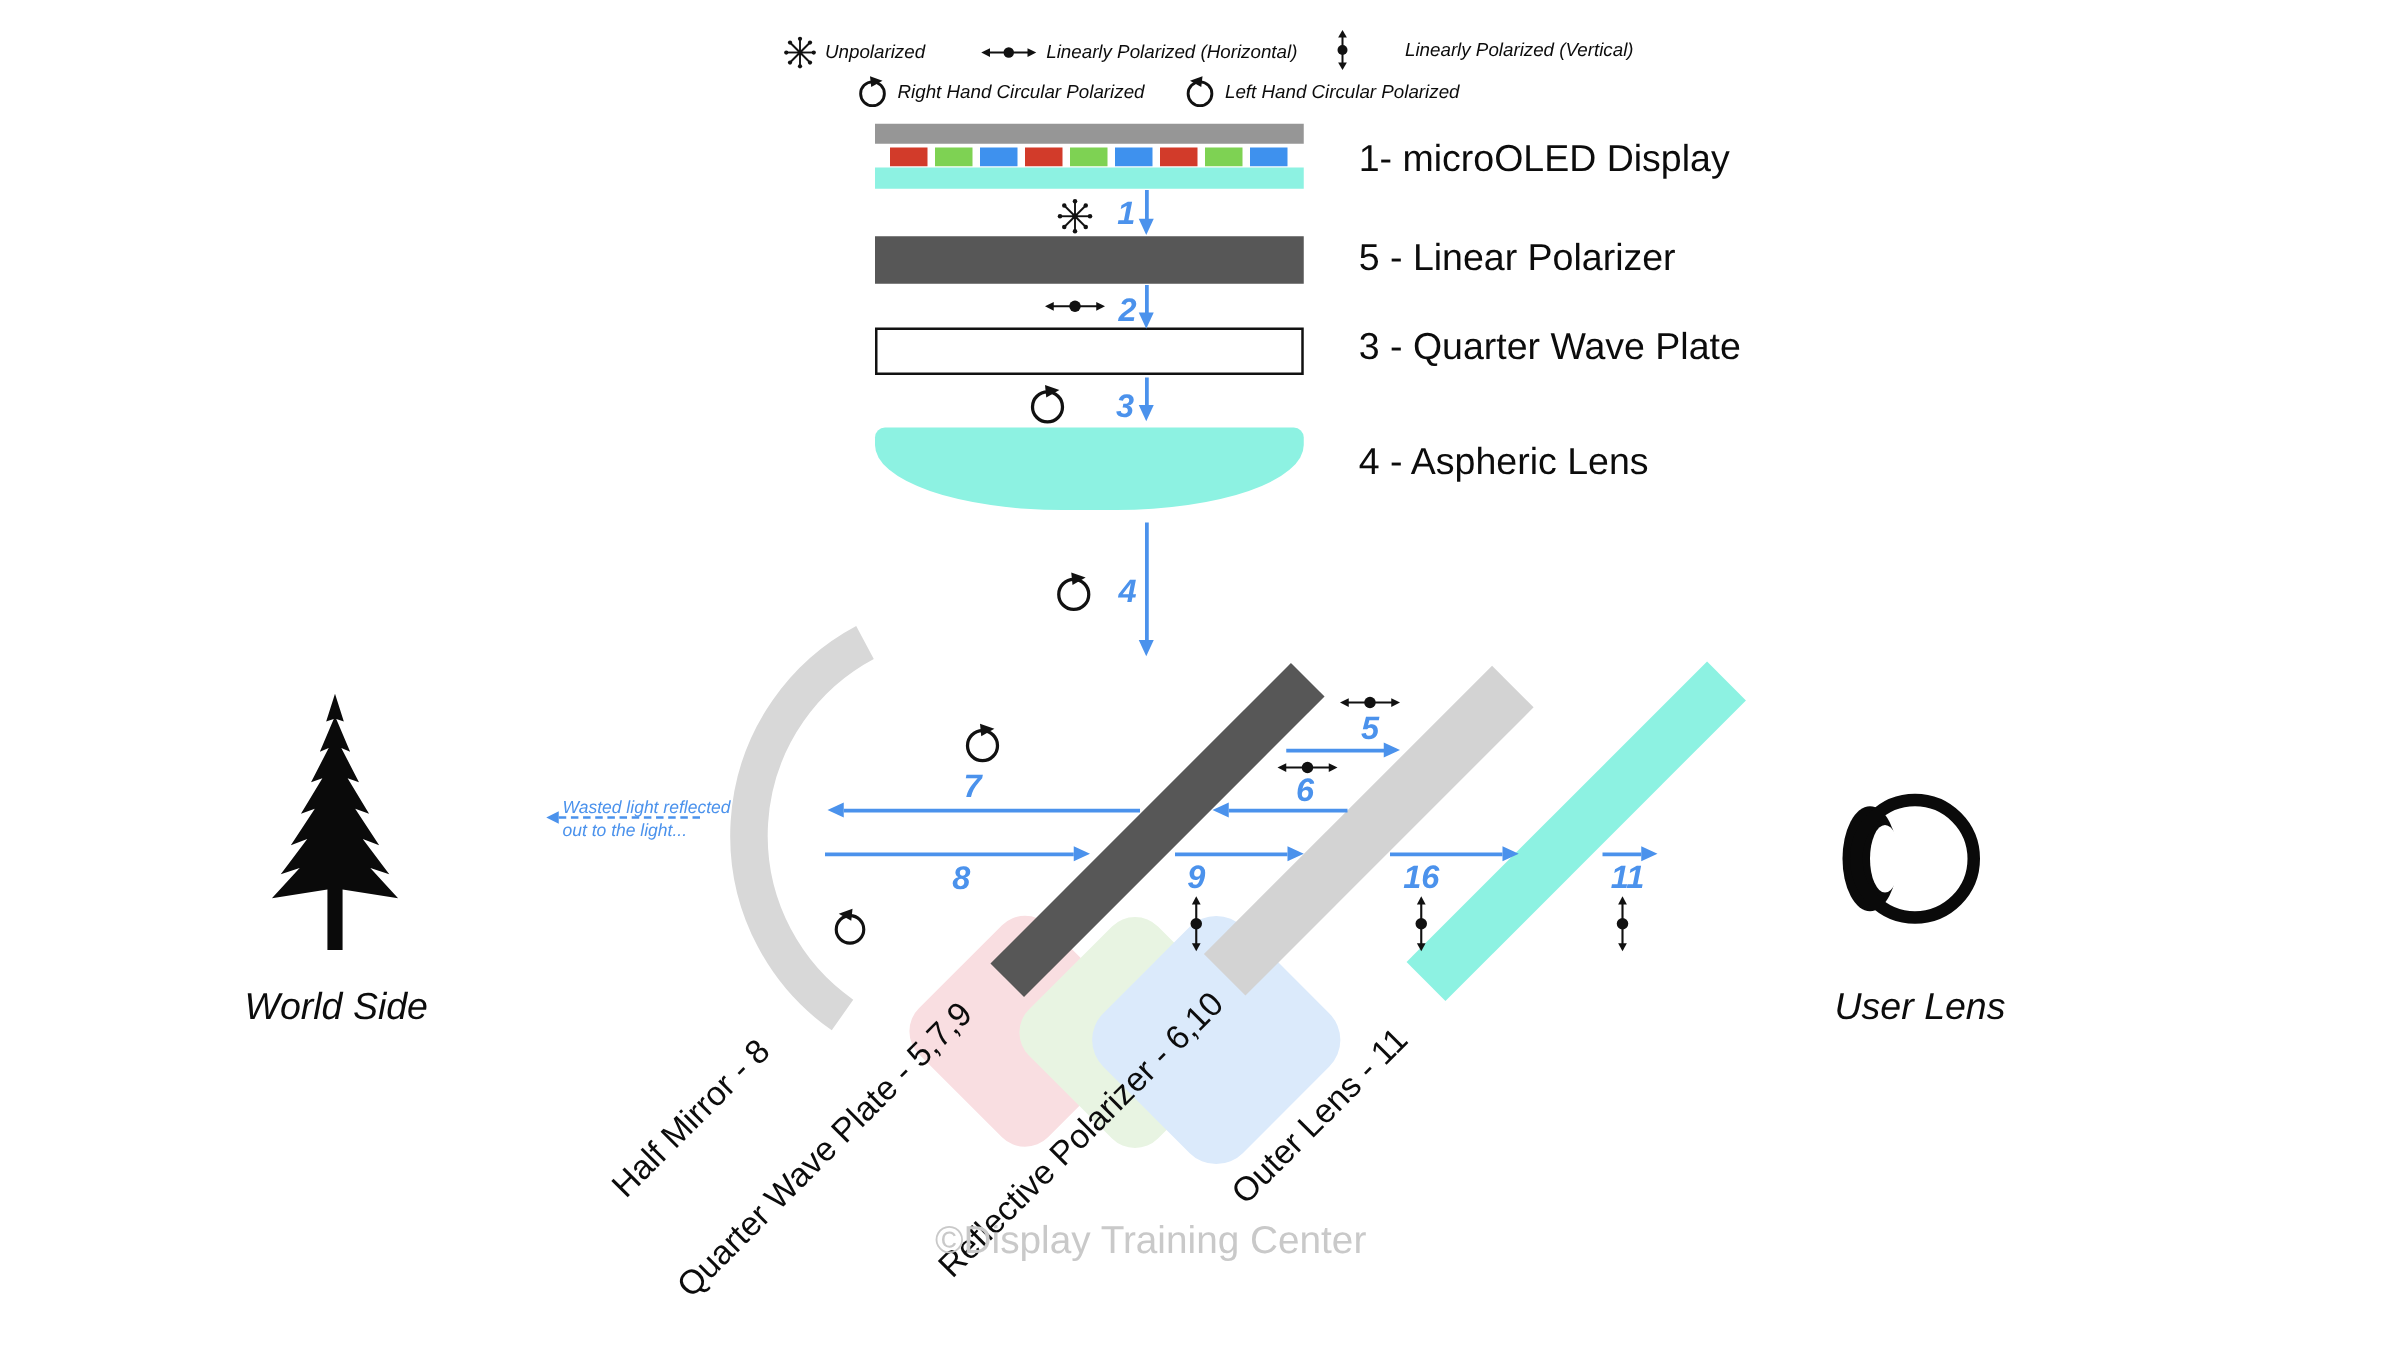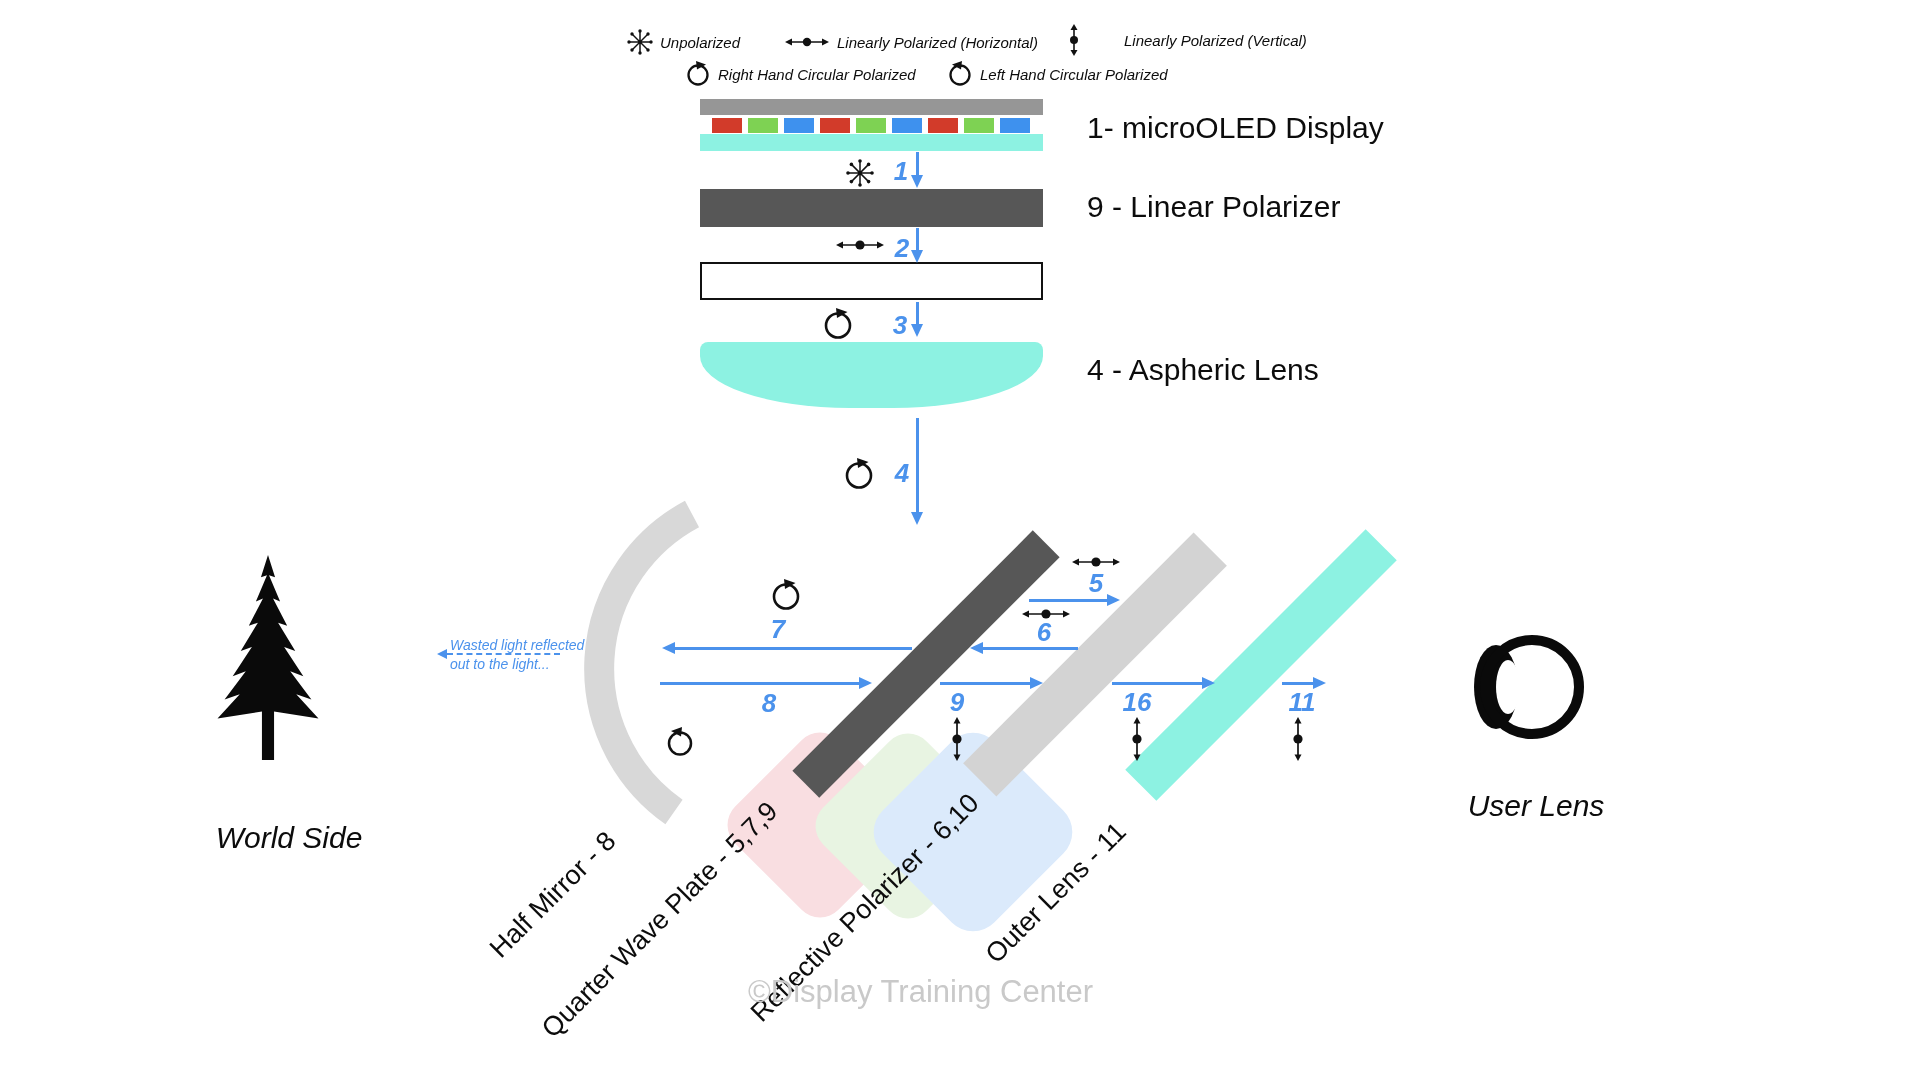--- a/index.html
+++ b/index.html
@@ -90,21 +90,22 @@
   <div class="bar" style="left:928px;top:118px;width:30px;height:15px;background:#d23b2a;"></div>
   <div class="bar" style="left:964px;top:118px;width:30px;height:15px;background:#7ed253;"></div>
   <div class="bar" style="left:1000px;top:118px;width:30px;height:15px;background:#3e91ee;"></div>
   <div class="bar" style="left:700px;top:134px;width:343px;height:17px;background:#8df2e2;"></div>
 
   <div class="bar" style="left:700px;top:189px;width:343px;height:38px;background:#575757;"></div>
   <div class="bar" style="left:700px;top:262px;width:343px;height:38px;background:#fff;border:2px solid #111;box-sizing:border-box;"></div>
   <div class="bar" style="left:700px;top:342px;width:343px;height:66px;background:#8df2e2;border-radius:8px 8px 150px 150px / 8px 8px 52px 52px;"></div>
 
   <div class="abs complbl" style="left:1087px;top:128px;">1- microOLED Display</div>
-  <div class="abs complbl" style="left:1087px;top:207px;">9 - Linear Polarizer</div>
+  <div class="abs complbl" style="left:1087px;top:207px;">5 - Linear Polarizer</div>
+  <div class="abs complbl" style="left:1087px;top:278px;">3 - Quarter Wave Plate</div>
   <div class="abs complbl" style="left:1087px;top:370px;">4 - Aspheric Lens</div>
 
   <div class="vline" style="left:915.5px;top:152px;height:24px;"></div>
   <div class="head-d" style="left:911px;top:175px;"></div>
   <div class="vline" style="left:915.5px;top:228px;height:23px;"></div>
   <div class="head-d" style="left:911px;top:250px;"></div>
   <div class="vline" style="left:915.5px;top:302px;height:23px;"></div>
   <div class="head-d" style="left:911px;top:324px;"></div>
   <div class="vline" style="left:915.5px;top:418px;height:95px;"></div>
   <div class="head-d" style="left:911px;top:512px;"></div>
@@ -232,21 +233,21 @@
   <div class="abs rotlbl" style="left:553px;top:895px;">Half Mirror - 8</div>
   <div class="abs rotlbl" style="left:660px;top:920px;">Quarter Wave Plate - 5,7,9</div>
   <div class="abs rotlbl" style="left:865px;top:908px;">Reflective Polarizer - 6,10</div>
   <div class="abs rotlbl" style="left:1056px;top:893px;">Outer Lens - 11</div>
 
   <div class="abs wm" style="left:748px;top:974px;">©Display Training Center</div>
 
   <svg class="abs" style="left:207px;top:551px;" width="122" height="212" viewBox="0 0 120 210">
     <polygon fill="#0a0a0a" points="60,4 67,26 61,24 72,50 65,47 79,74 70,71 87,99 76,95 95,124 82,119 103,147 88,142 110,166 66,159 66,207 54,207 54,159 10,166 32,142 17,147 38,119 25,124 44,95 33,99 50,71 41,74 55,47 48,50 59,24 53,26"></polygon>
   </svg>
-  <div class="abs side" style="left:269px;top:838px;margin-left:20px;">World Side</div>
+  <div class="abs side" style="left:269px;top:806px;">World Side</div>
 
   <svg class="abs" style="left:1468px;top:627px;" width="120" height="120" viewBox="0 0 120 120">
     <ellipse cx="28" cy="60" rx="22" ry="42" fill="#0a0a0a"></ellipse>
     <ellipse cx="40" cy="60" rx="12" ry="27" fill="#fff"></ellipse>
     <circle cx="64" cy="60" r="47" fill="none" stroke="#0a0a0a" stroke-width="10"></circle>
   </svg>
   <div class="abs side" style="left:1536px;top:806px;">User Lens</div>
 
 </div>
 

